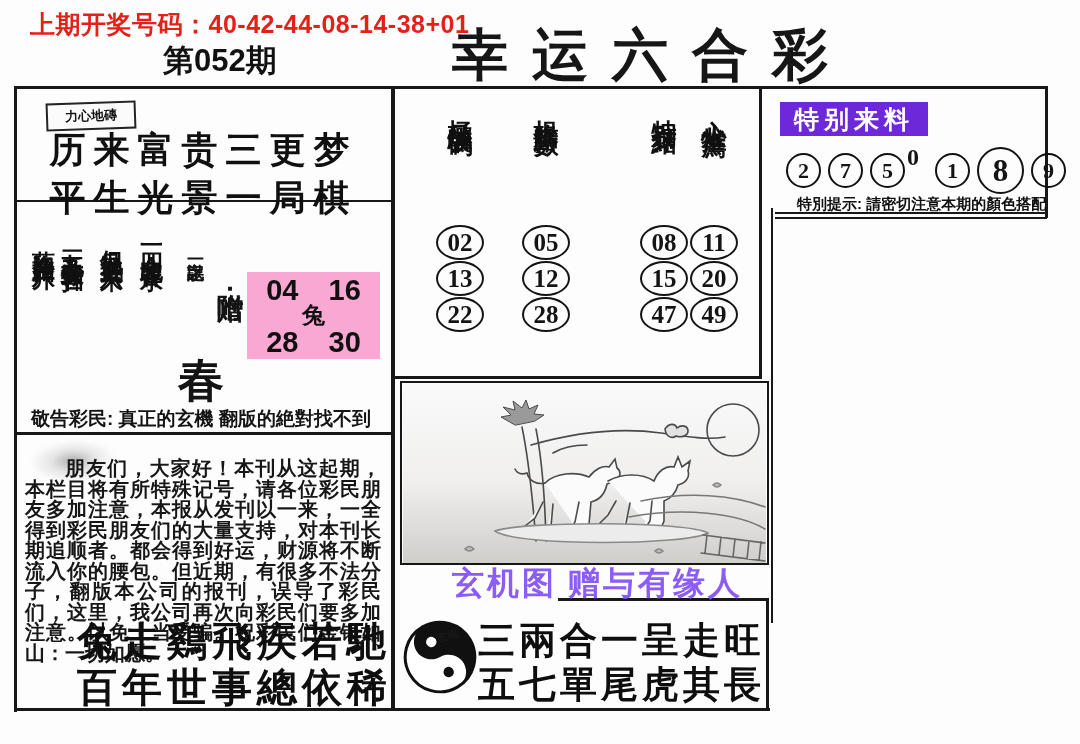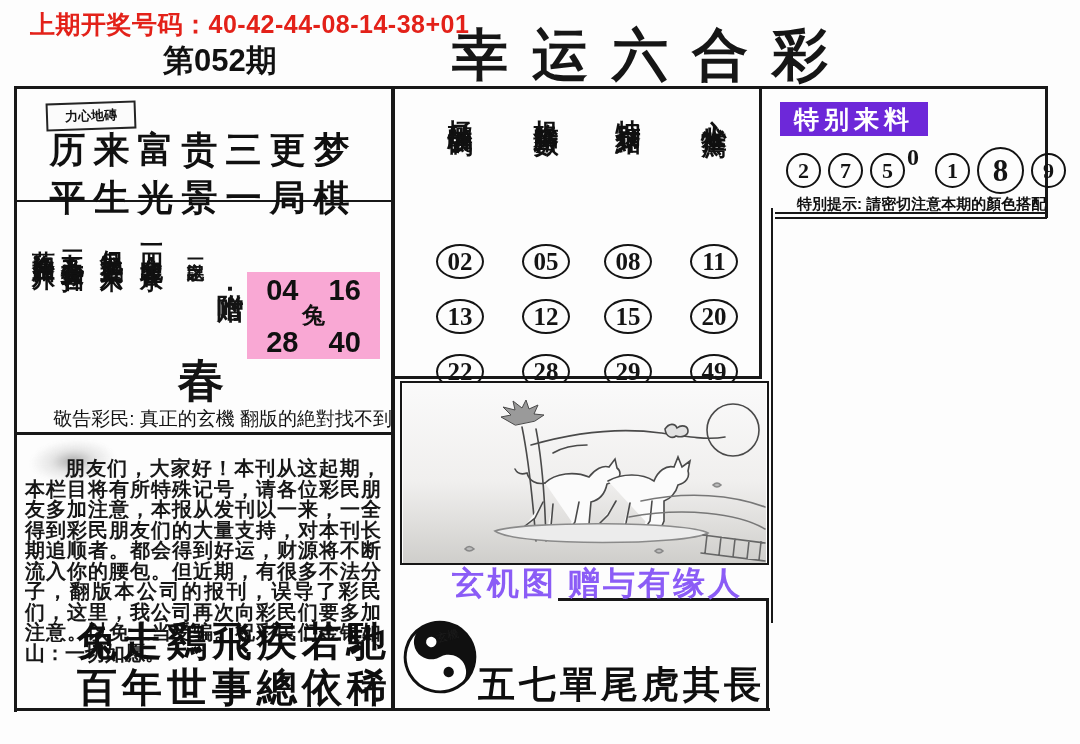--- a/index.html
+++ b/index.html
@@ -20,30 +20,30 @@
   .couplet{left:15px;width:377px;text-align:center;font-size:36px;font-weight:bold;
            letter-spacing:8px;color:#101010;}
   .vcol{top:232px;height:200px;font-size:23px;font-weight:bold;letter-spacing:3px;color:#101010;}
   .giftnote{left:184px;top:250px;height:120px;font-size:17px;font-weight:bold;}
   .giftlabel{left:212px;top:272px;height:120px;font-size:27px;font-weight:bold;}
   .giftchar{left:178px;top:350px;font-size:46px;font-weight:bold;}
   .graybox{left:247px;top:272px;width:133px;height:87px;background:#f9a8d4;display:flex;
            flex-direction:column;align-items:center;justify-content:center;color:#101010;}
   .graybox .row{display:flex;gap:30px;font-size:29px;font-weight:bold;line-height:28px;}
   .graybox .animal{font-size:23px;font-weight:bold;line-height:24px;}
-  .notice{left:15px;top:406px;width:377px;text-align:right;font-size:19px;font-weight:normal;}
+  .notice{left:15px;top:406px;width:377px;text-align:left;font-size:19px;font-weight:bold;padding-left:16px;}
   .smudge{left:30px;top:440px;width:86px;height:42px;border-radius:40%;
           background:radial-gradient(closest-side,#8f8f8f,rgba(160,160,160,.35),transparent);
           filter:blur(2px);transform:rotate(-4deg);opacity:.75;}
   .letter{left:25px;top:458px;width:356px;font-size:20px;font-weight:600;line-height:20.5px;
           text-align:justify;text-indent:2em;color:#171717;}
   .bl-verse{left:15px;width:377px;text-align:right;font-size:40px;font-weight:bold;
             letter-spacing:5px;color:#0e0e0e;}
   
-  .tipcol{top:100px;width:56px;display:flex;flex-direction:column;align-items:center;gap:19px;}
+  .tipcol{top:100px;width:56px;display:flex;flex-direction:column;align-items:center;}
   .tiptitle{height:124px;font-size:25px;font-weight:bold;letter-spacing:4px;color:#101010;}
   .cnum{width:44px;height:31px;border:2px solid #141414;border-radius:50%;display:flex;
         align-items:center;justify-content:center;font-size:25px;font-weight:bold;margin-top:1px;
         font-family:"Liberation Serif",serif;}
   
   .picbox{left:400px;top:381px;width:365px;height:180px;border:2.5px solid #161616;background:#fff;}
   .caption{left:452px;top:562px;font-size:32px;font-weight:bold;letter-spacing:3px;color:#8b5cf6;}
   
   .taiji{left:403px;top:620px;width:74px;height:74px;}
   .bm-verse{left:478px;font-size:37px;font-weight:bold;letter-spacing:4px;color:#0e0e0e;}
@@ -97,21 +97,21 @@
   <div class="abs giftchar serif">春</div>
 
   <div class="abs graybox">
     <div class="row">
       <span>04</span>
       <span>16</span>
     </div>
     <div class="animal serif">兔</div>
     <div class="row">
       <span>28</span>
-      <span>40</span>
+      <span>30</span>
     </div>
   </div>
 
   <div class="abs notice">敬告彩民: 真正的玄機 翻版的絶對找不到</div>
   <div class="abs smudge"></div>
   <div class="abs letter">朋友们，大家好！本刊从这起期，本栏目将有所特殊记号，请各位彩民朋友多加注意，本报从发刊以一来，一全得到彩民朋友们的大量支持，对本刊长期追顺者。都会得到好运，财源将不断流入你的腰包。但近期，有很多不法分子，翻版本公司的报刊，误导了彩民们，这里，我公司再次向彩民们要多加注意。以免上当受骗。祝彩民们金银如山：一切如愿。</div>
 
   <div class="abs bl-verse serif" style="top:614px;">兔走鷄飛疾若馳</div>
   <div class="abs bl-verse serif" style="top:660px;">百年世事總依稀</div>
 
@@ -120,25 +120,25 @@
     <div class="cnum">02</div>
     <div class="cnum">13</div>
     <div class="cnum">22</div>
   </div>
   <div class="abs tipcol" style="left:518px;justify-content:center;">
     <div class="tiptitle vtext serif">捉膽路數</div>
     <div class="cnum">05</div>
     <div class="cnum">12</div>
     <div class="cnum">28</div>
   </div>
-  <div class="abs tipcol" style="left:600px;">
+  <div class="abs tipcol" style="left:636px;">
     <div class="tiptitle vtext serif">特别介紹</div>
     <div class="cnum">08</div>
     <div class="cnum">15</div>
-    <div class="cnum">29</div>
+    <div class="cnum">47</div>
   </div>
   <div class="abs tipcol" style="left:686px;">
     <div class="tiptitle vtext serif">心水推薦</div>
     <div class="cnum">11</div>
     <div class="cnum">20</div>
     <div class="cnum">49</div>
   </div>
 
   <div class="abs picbox">
     <svg width="365" height="180" viewBox="0 0 363 180">
@@ -174,20 +174,21 @@
       <g transform="rotate(150 50 50)">
         <circle cx="50" cy="50" r="47" fill="#ffffff" stroke="#101010" stroke-width="4"></circle>
         <path d="M50,3 A47,47 0 0 0 50,97 A23.5,23.5 0 0 0 50,50 A23.5,23.5 0 0 1 50,3 Z" fill="#101010"></path>
         <circle cx="50" cy="26.5" r="7" fill="#101010"></circle>
         <circle cx="50" cy="73.5" r="7" fill="#ffffff"></circle>
       </g>
       <text x="52" y="30" font-size="15" fill="#1c1c1c" transform="rotate(-14 50 50)">玄機</text>
       <text x="18" y="76" font-size="15" fill="#ffffff" transform="rotate(-14 50 50)">神算</text>
     </svg>
   </div>
+  <div class="abs bm-verse serif" style="top:616px;">三兩合一呈走旺</div>
   <div class="abs bm-verse serif" style="top:660px;">五七單尾虎其長</div>
 
   <div class="abs laibox">特别来料</div>
   <div class="abs numrow">
     <div class="rc" style="margin-left:0;">2</div>
     <div class="rc">7</div>
     <div class="rc">5</div>
     <div class="sup">0</div>
     <div class="rc" style="margin-left:16px;">1</div>
     <div class="rc big">8</div>

